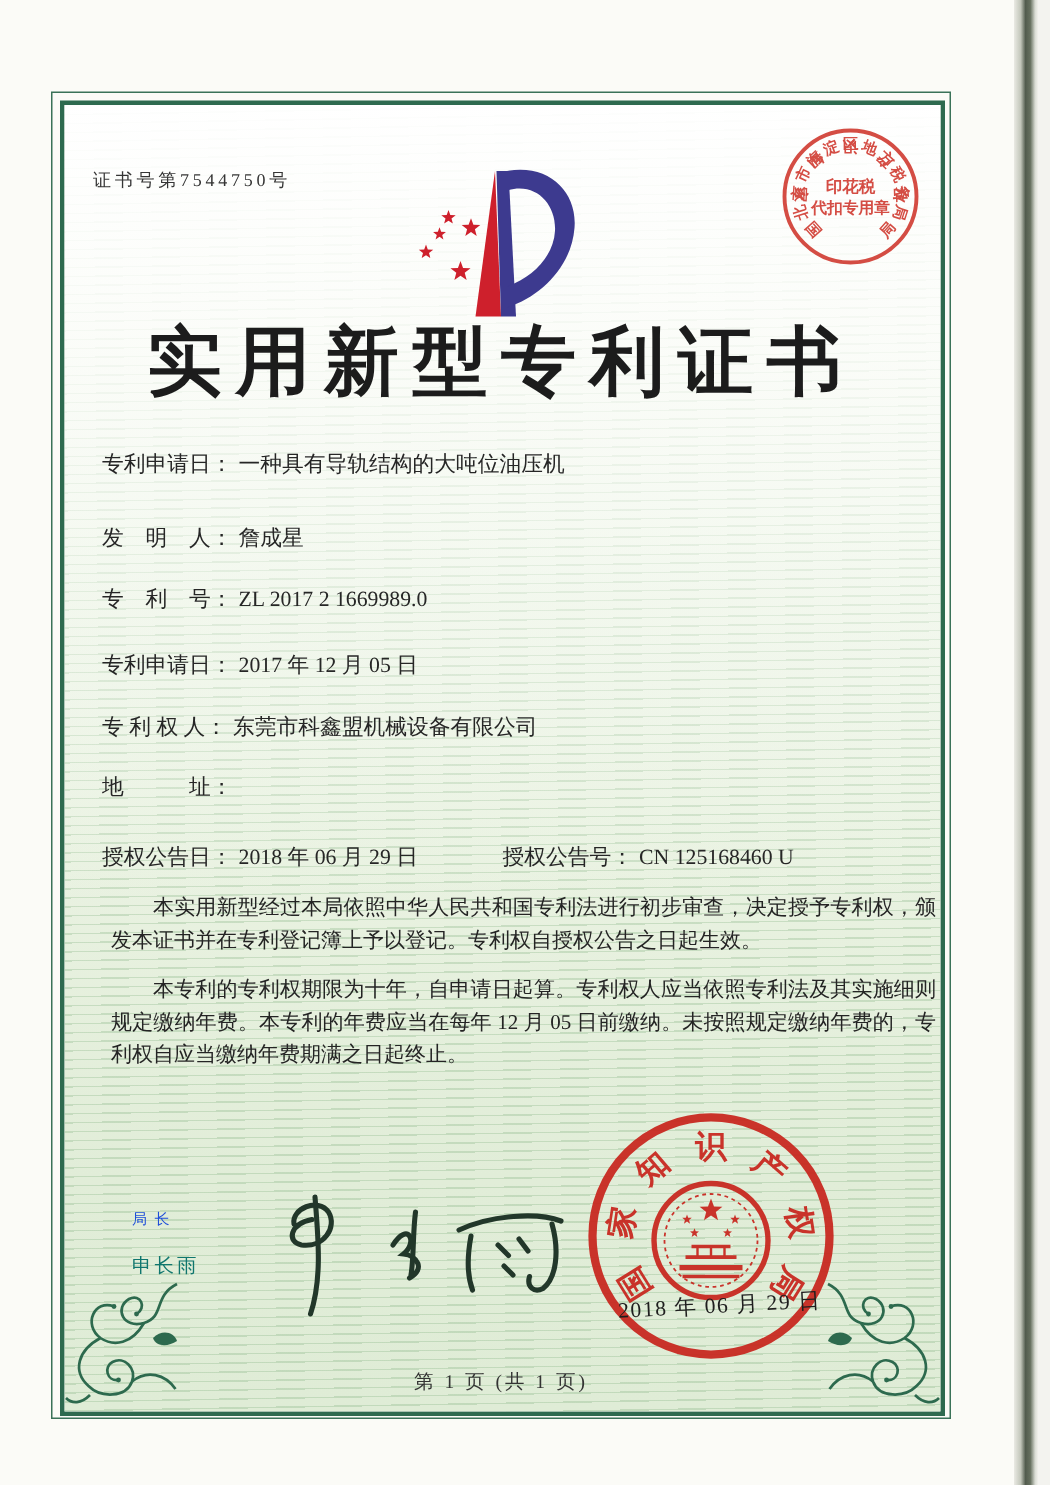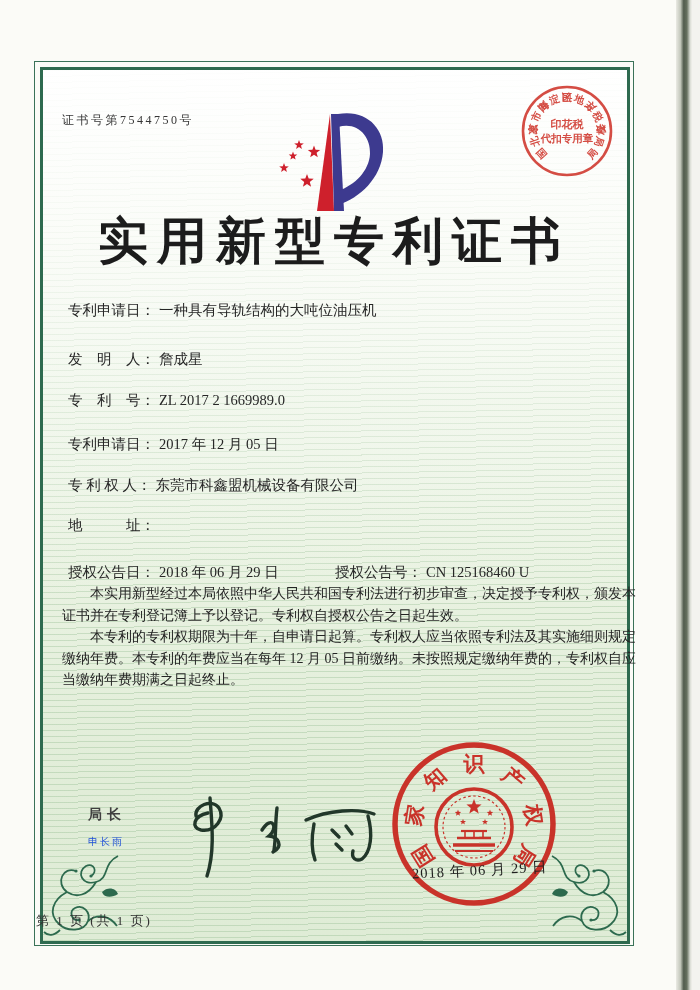--- a/index.html
+++ b/index.html
@@ -23,28 +23,28 @@
          font-size:50px;font-weight:bold;letter-spacing:9px;color:#1c1c1c;}
   .logo{position:absolute;left:278px;top:108px;}
   .tax-stamp{position:absolute;left:520px;top:84px;opacity:.88;}
   .fields{position:absolute;left:68px;top:0;width:560px;font-size:14.5px;color:#262626;}
   .row{position:absolute;display:flex;width:560px;line-height:21px;}
   .lab{flex:0 0 auto;white-space:nowrap;}
   .val{white-space:pre-line;margin-left:4px;max-width:430px;}
   .pair2{position:absolute;left:267px;display:flex;}
   .paras{position:absolute;left:62px;top:583px;width:574px;font-size:14px;line-height:21.5px;
          text-align:justify;color:#242424;}
-  .paras p{margin:0;text-indent:2em;}
-  .sig-role{position:absolute;left:88px;top:806px;font-size:14px;letter-spacing:5px;color:#404040;font-weight:bold;}
-  .sig-name{position:absolute;left:88px;top:835px;font-size:10px;letter-spacing:2px;color:#1d4ed8;}
+  .paras p{margin:12px;text-indent:2em;}
+  .sig-role{position:absolute;left:88px;top:806px;font-size:10px;letter-spacing:5px;color:#1d4ed8;}
+  .sig-name{position:absolute;left:88px;top:835px;font-size:13px;letter-spacing:2px;color:#0f766e;}
   .signature{position:absolute;left:178px;top:780px;}
   .big-seal{position:absolute;left:389px;top:739px;opacity:.92;}
   .seal-date{position:absolute;left:412px;top:861px;font-size:14.5px;letter-spacing:1px;color:#1e1e1e;
              transform:rotate(-3deg);}
-  .footer{position:absolute;left:36px;top:912px;width:596px;text-align:left;font-size:13px;
+  .footer{position:absolute;left:36px;top:912px;width:596px;text-align:center;font-size:13px;
           letter-spacing:2px;color:#333;}
   .flourish{position:absolute;}
   .fl-left{left:40px;top:850px;}
   .fl-right{left:546px;top:850px;transform:scaleX(-1);}
   svg text{font-family:"Liberation Serif","DejaVu Serif",serif;}
 </style>
 </head>
 <body>
 
 <div class="paper">

